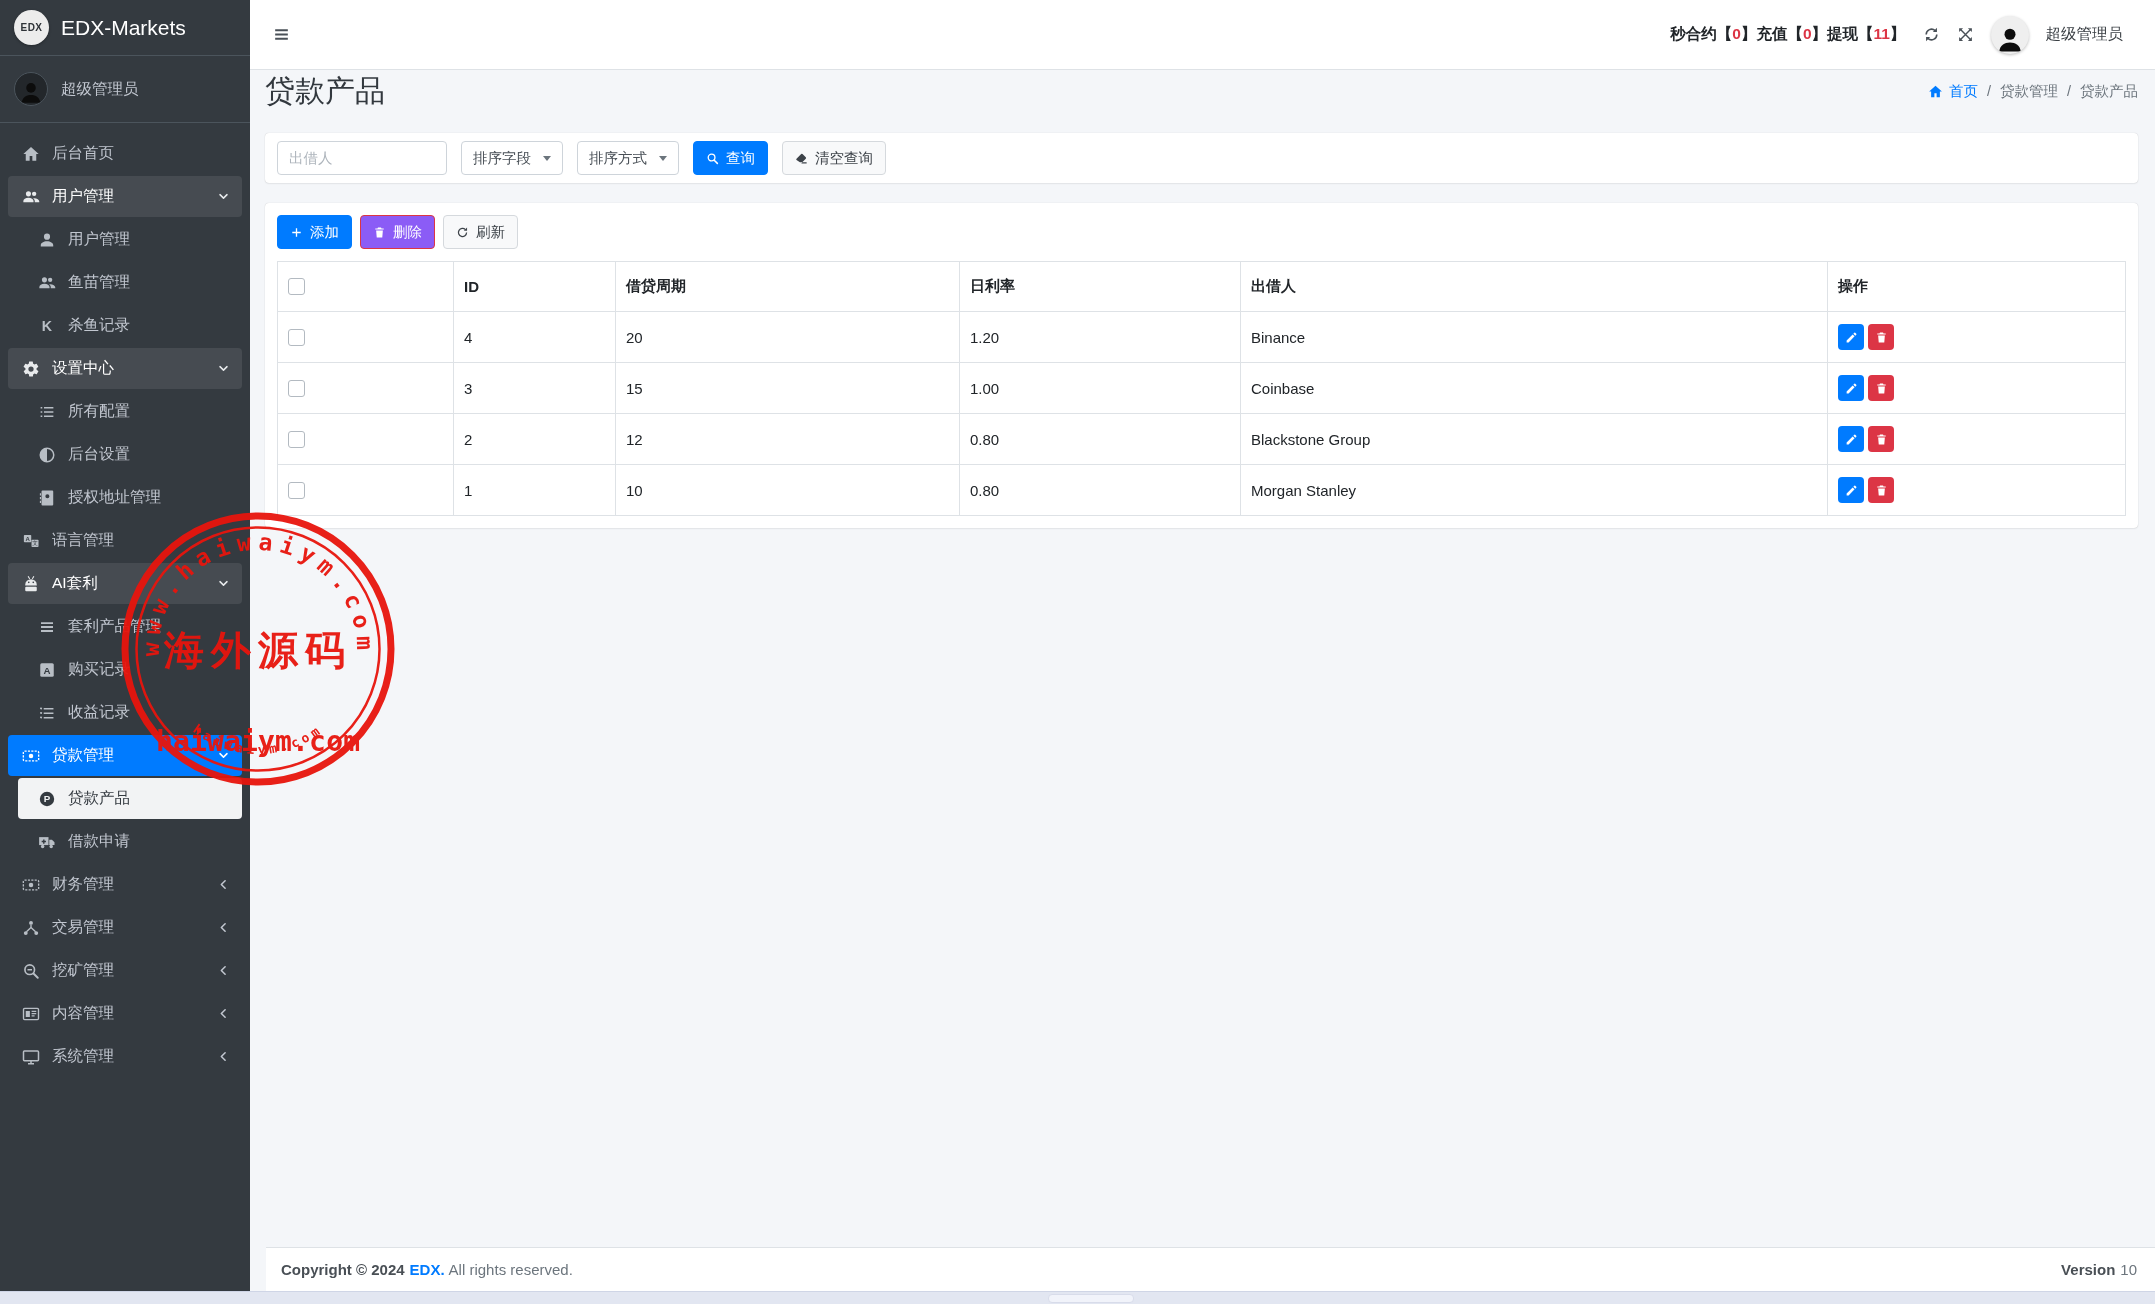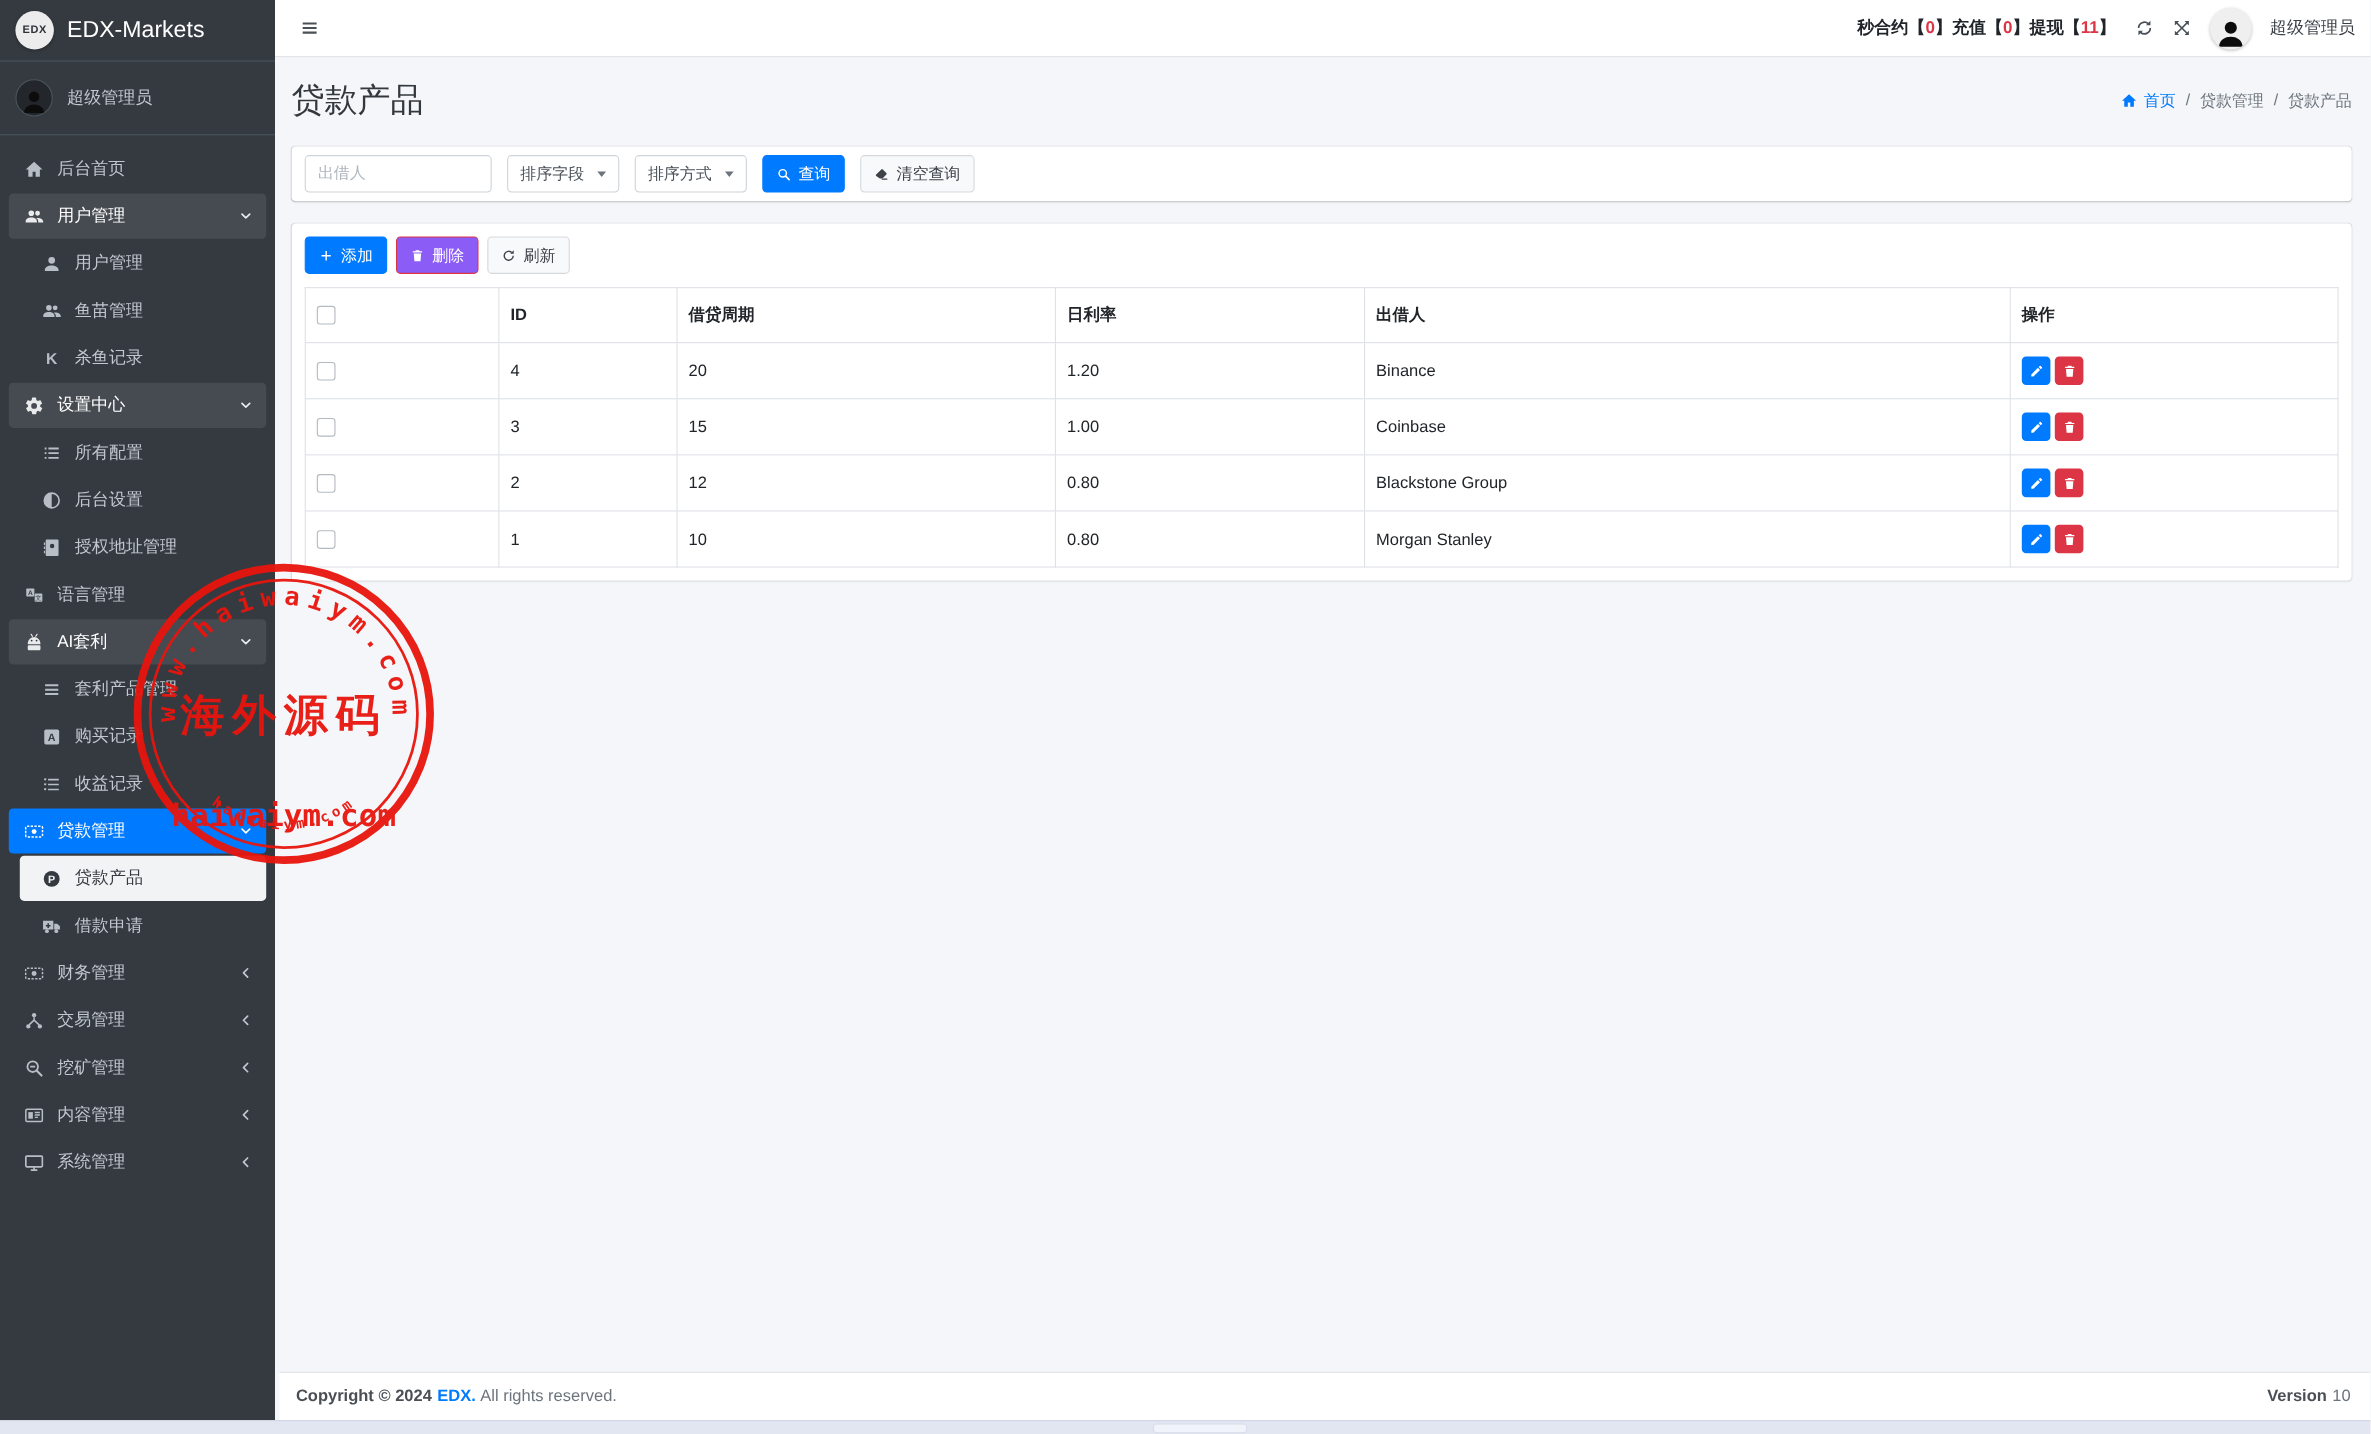--- a/index.html
+++ b/index.html
@@ -51,23 +51,23 @@
   .nav-item.open { background: rgba(255,255,255,.09); color: #fff; }
   .nav-item.open .nav-icon, .nav-item.open .nav-chevron { color: #e8eaec; }
   .nav-item.sub { padding-left: 30px; }
   .nav-item.active-parent { background: #007bff; color: #fff; }
   .nav-item.active-parent .nav-icon, .nav-item.active-parent .nav-chevron { color: #fff; }
   .nav-item.sub-active { background: #f2f3f4; color: #343a40; margin-left: 10px; padding-left: 20px; }
   .nav-item.sub-active .nav-icon { color: #343a40; }
 
   
   .topbar {
-    position: absolute; left: 250px; top: 0; right: 0; height: 52px;
+    position: absolute; left: 250px; top: 0; right: 0; height: 70px;
     background: #fff; border-bottom: 1px solid #dee2e6;
-    display: flex; align-items: center; padding: 0 14px 0 22px; z-index: 5;
+    display: flex; align-items: center; padding: 0 32px 0 22px; z-index: 5;
   }
   .hamburger { width: 19px; height: 19px; color: #495057; cursor: pointer; }
   .topbar-right { margin-left: auto; display: flex; align-items: center; gap: 17px; }
   .stats { font-size: 15.5px; font-weight: 600; color: #212529; cursor: pointer; }
   .stats .stat-num { color: #dc3545; }
   .tb-icon { width: 17px; height: 17px; color: #495057; cursor: pointer; }
   .avatar-light {
     width: 38px; height: 38px; border-radius: 50%; background: #efefef;
     box-shadow: 0 1px 3px rgba(0,0,0,.25); overflow: hidden;
     display: flex; align-items: flex-end; justify-content: center; cursor: pointer;
@@ -137,21 +137,21 @@
   .table-foot { display: flex; justify-content: flex-end; align-items: center; gap: 9px; margin-top: 11px; font-size: 14.5px; color: #212529; }
   .pageselect {
     height: 29px; min-width: 47px; border: 1px solid #60666c; border-radius: 4px;
     display: inline-flex; align-items: center; gap: 8px; padding: 0 7px 0 9px;
     font-size: 14.5px; background: #fff; cursor: pointer;
   }
   .pageselect .caret-dn { border-top-color: #343a40; }
 
   
   .app-footer {
-    position: absolute; left: 4px; right: 0; bottom: 0; height: 44px; background: #fff;
+    position: absolute; left: 16px; right: 0; bottom: 0; height: 44px; background: #fff;
     border-top: 1px solid #dee2e6; display: flex; align-items: center;
     padding: 0 18px 0 15px; font-size: 15px; color: #6c757d;
   }
   .fo-strong { font-weight: 700; color: #494f55; }
   .fo-brand { font-weight: 700; color: #007bff; cursor: pointer; margin: 0 4px 0 5px; }
   .fo-right { margin-left: auto; }
   .fo-right .fo-strong { margin-right: 5px; }
 
   
   .bottom-strip {

